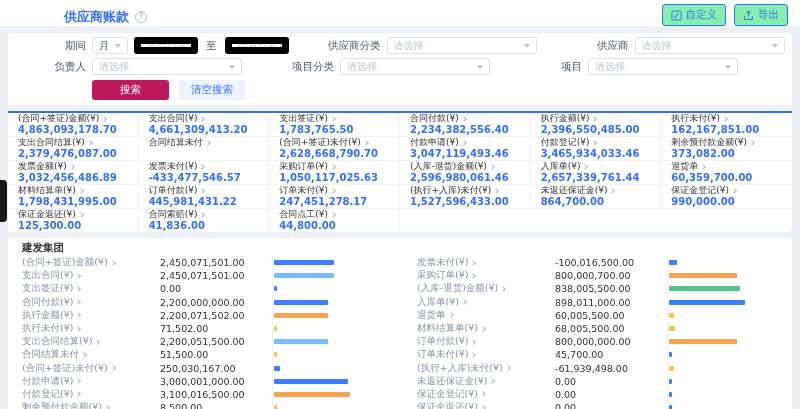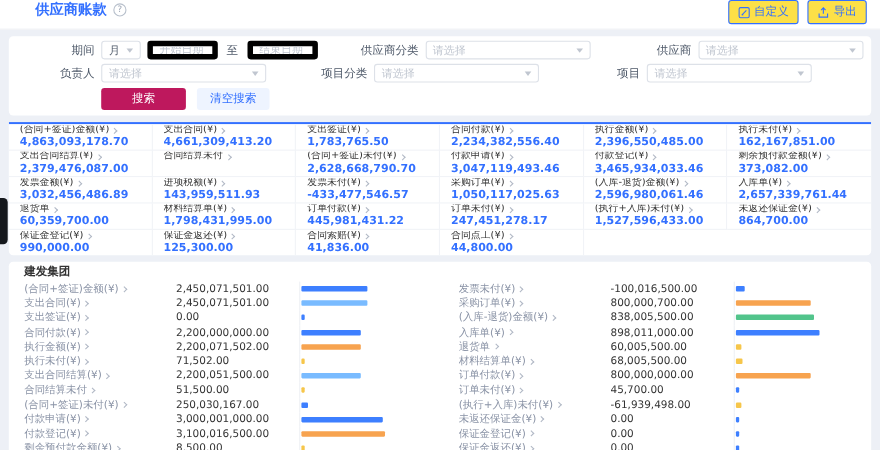--- a/index.html
+++ b/index.html
@@ -4,45 +4,45 @@
 <style>
   * { box-sizing: border-box; }
   html,body { margin:0; padding:0; }
   body {
     width:800px; height:409px; overflow:hidden; position:relative;
     background:#edf0f6; color:#333;
     font-family:"DejaVu Sans","Liberation Sans",sans-serif; font-size:11px;
   }
   
   .topbar { height:27px; background:#fff; border-bottom:1px solid #eef0f4;
-    display:flex; align-items:flex-start; justify-content:space-between; padding:0 12px 0 32px; }
+    display:flex; align-items:flex-end; justify-content:space-between; padding:0 12px 0 64px; }
   .title-wrap { display:flex; align-items:center; gap:6px; }
   .page-title { font-size:13px; font-weight:bold; color:#3370ff; margin:0; }
   .help { width:12px; height:12px; border-radius:50%; border:1px solid #b8c0cc; color:#9aa3b2;
     font-size:8px; line-height:10px; text-align:center; }
   .topbar-actions { display:flex; gap:8px; }
   .btn-outline { display:flex; align-items:center; gap:4px; border:1px solid #3370ff; color:#3370ff;
-    background:#fde047; font-size:10.5px; padding:3px 8px; border-radius:3px; font-family:inherit; cursor:pointer; }
+    background:#86efac; font-size:10.5px; padding:3px 8px; border-radius:3px; font-family:inherit; cursor:pointer; }
   .btn-outline svg { display:block; }
   
   .card { background:#fff; border-radius:4px; margin:6px 8px; }
   
   .filters { padding:4px 16px 5px; }
   .filter-row { display:flex; align-items:center; margin-bottom:4px; }
   .filter-item { display:flex; align-items:center; gap:6px; margin-right:30px; }
   .filter-label { min-width:62px; text-align:right; color:#4e5969; font-size:10.5px; }
   .select { height:17px; border:1px solid #dde1e8; border-radius:3px; background:#fff;
     display:flex; align-items:center; justify-content:space-between; padding:0 6px; }
   .select .ph { color:#c0c6d0; font-size:10px; }
   .select .val { color:#4e5969; font-size:10px; }
   .select.unit { width:36px; }
   .select.wide { width:150px; }
   .caret { width:0; height:0; border-left:3.5px solid transparent; border-right:3.5px solid transparent;
     border-top:4px solid #c0c6d0; margin-left:4px; flex:none; }
-  .date-input { width:64px; height:17px; border:5px solid #000000; border-radius:3px; padding:0 6px;
+  .date-input { width:64px; height:17px; border:7px solid #000000; border-radius:3px; padding:0 6px;
     font-size:10px; color:#333; font-family:inherit; }
   .date-input::placeholder { color:#c0c6d0; }
   .joiner { color:#4e5969; font-size:10.5px; margin:0 2px; }
   .filter-actions { display:flex; align-items:center; gap:10px; padding-left:68px; margin-top:5px; }
   .btn-primary { background:#be185d; color:#fff; border:none; border-radius:3px; font-size:10.5px;
     padding:3px 28px; font-family:inherit; cursor:pointer; }
   .btn-ghost { background:#eef4ff; color:#3370ff; border:none; border-radius:3px; font-size:10.5px;
     padding:3px 12px; font-family:inherit; cursor:pointer; }
   
   .metrics { border-top:2px solid #3370ff; display:grid; grid-template-columns:repeat(6,1fr);
@@ -240,27 +240,20 @@
     </div>
     <div class="mcell">
       <div class="mlabel">
         <span>发票金额(¥)</span>
         <span class="chev"></span>
       </div>
       <div class="mvalue">3,032,456,486.89</div>
     </div>
     <div class="mcell">
       <div class="mlabel">
-        <span>进项税额(¥)</span>
-        <span class="chev"></span>
-      </div>
-      <div class="mvalue">143,959,511.93</div>
-    </div>
-    <div class="mcell">
-      <div class="mlabel">
         <span>发票未付(¥)</span>
         <span class="chev"></span>
       </div>
       <div class="mvalue">-433,477,546.57</div>
     </div>
     <div class="mcell">
       <div class="mlabel">
         <span>采购订单(¥)</span>
         <span class="chev"></span>
       </div>

